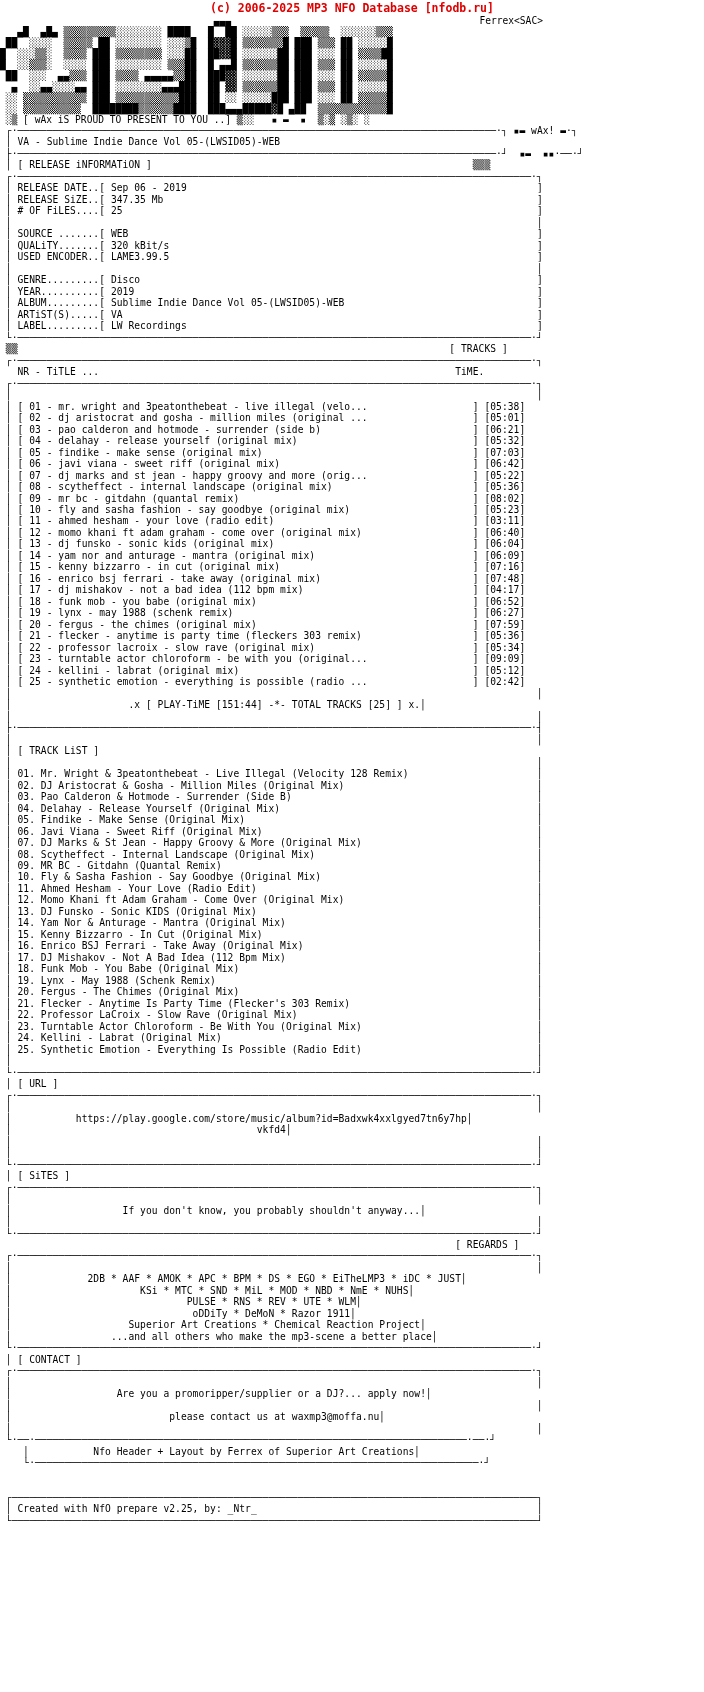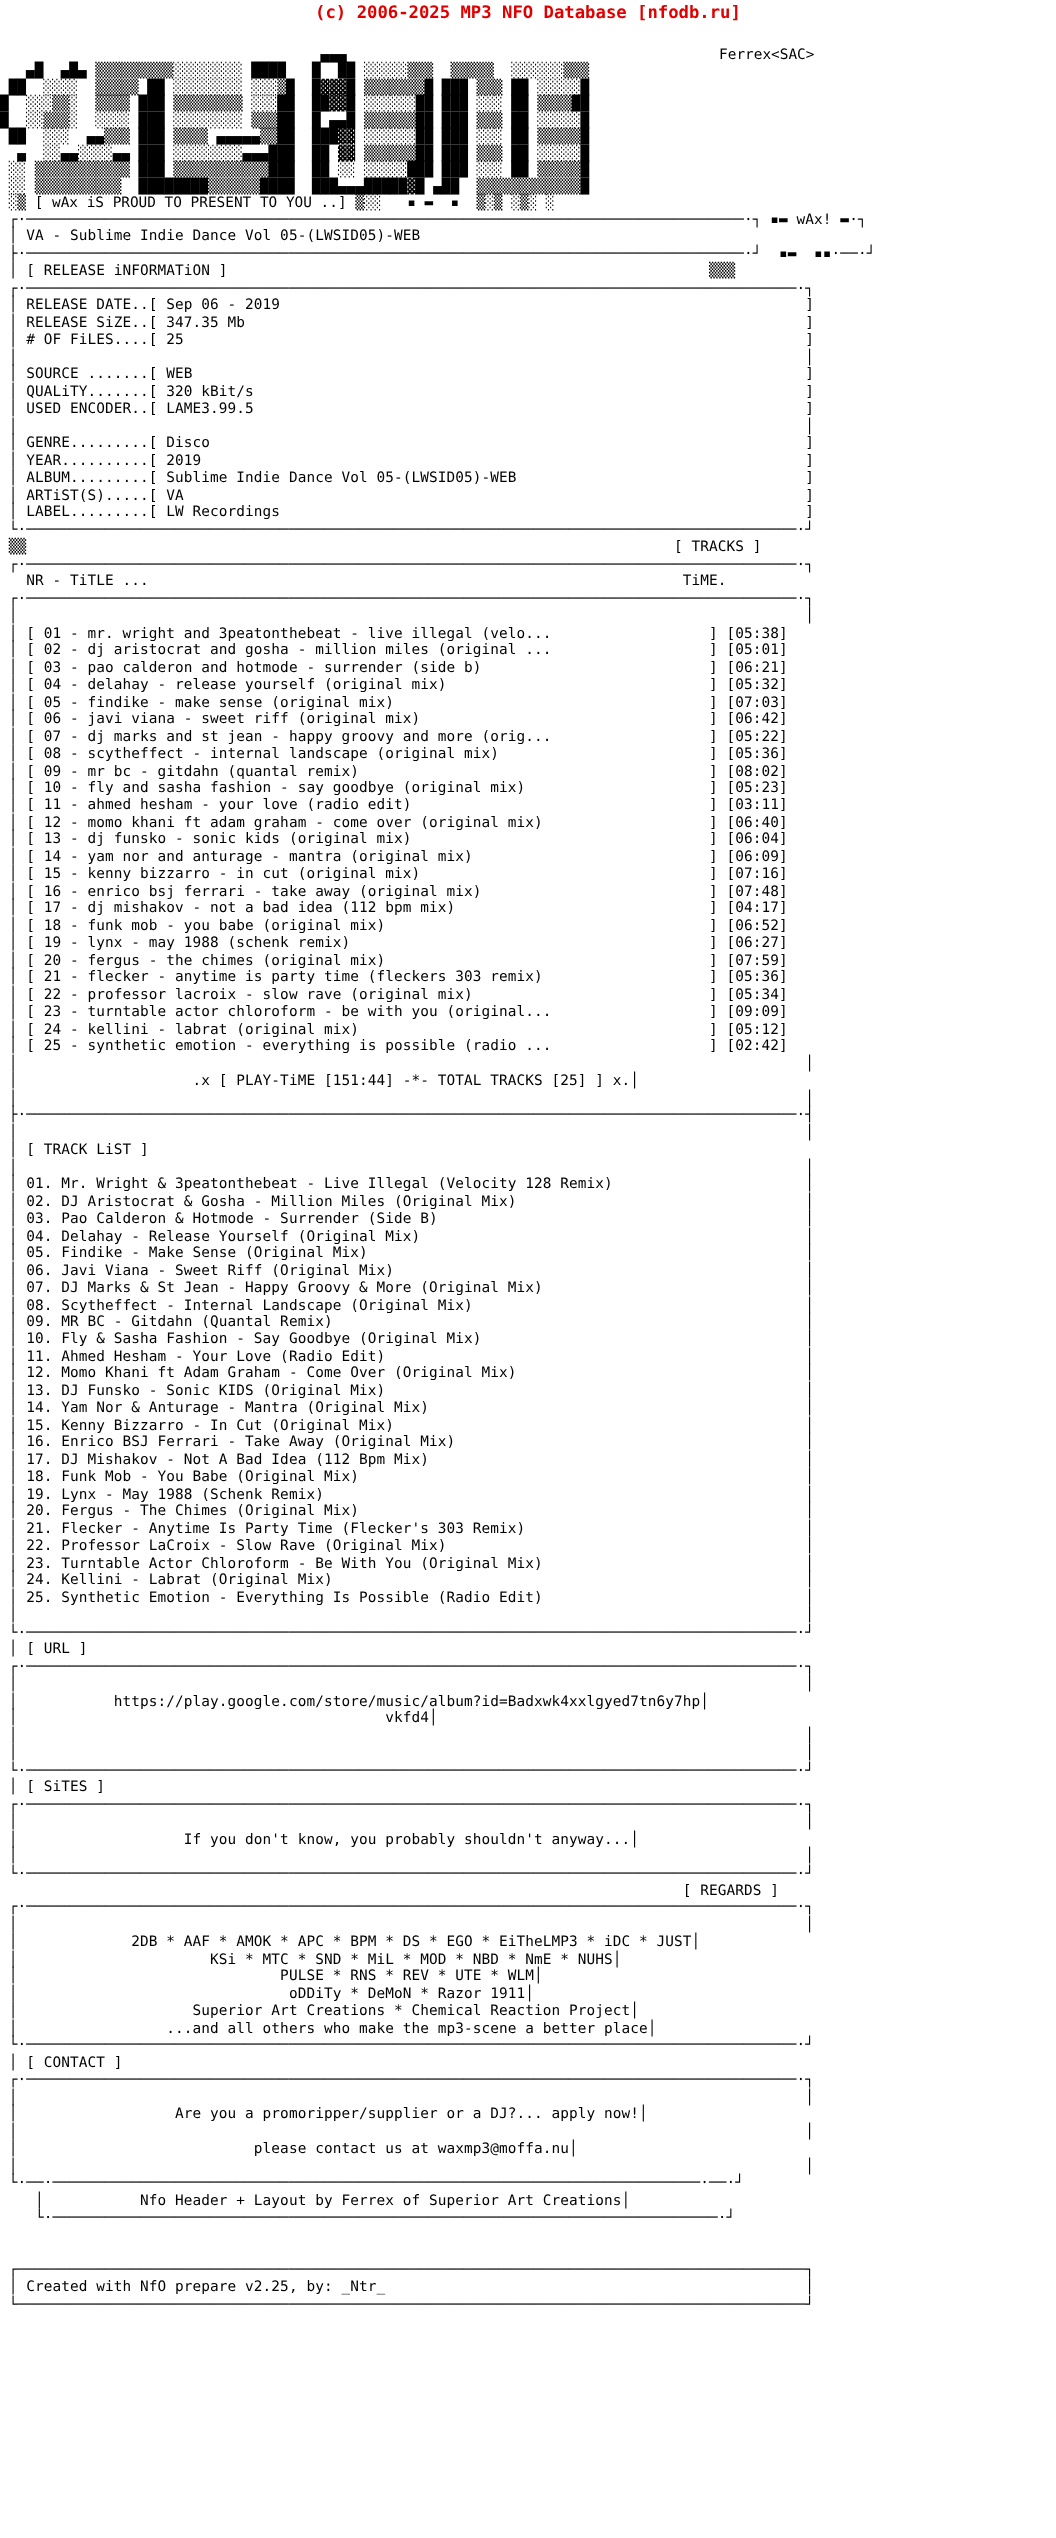--- a/index.html
+++ b/index.html
@@ -38,21 +38,20 @@
     font-size: 9.6px;
     line-height: 11.48px;
     letter-spacing: 0.06px;
     white-space: pre;
     color: #000;
   }
   pre.logo {
     font-size: 9.6px;
     line-height: 11.0px;
     letter-spacing: 0px;
-    margin-top: 16px;
   }
 </style>
 </head>
 <body>
 
 <div class="nfo">
 
   <div class="credit">(c) 2006-2025 MP3 NFO Database [nfodb.ru]</div>
 
   <pre class="logo" id="logo-block">                                     ▄▄▄                                           Ferrex&lt;SAC&gt;

